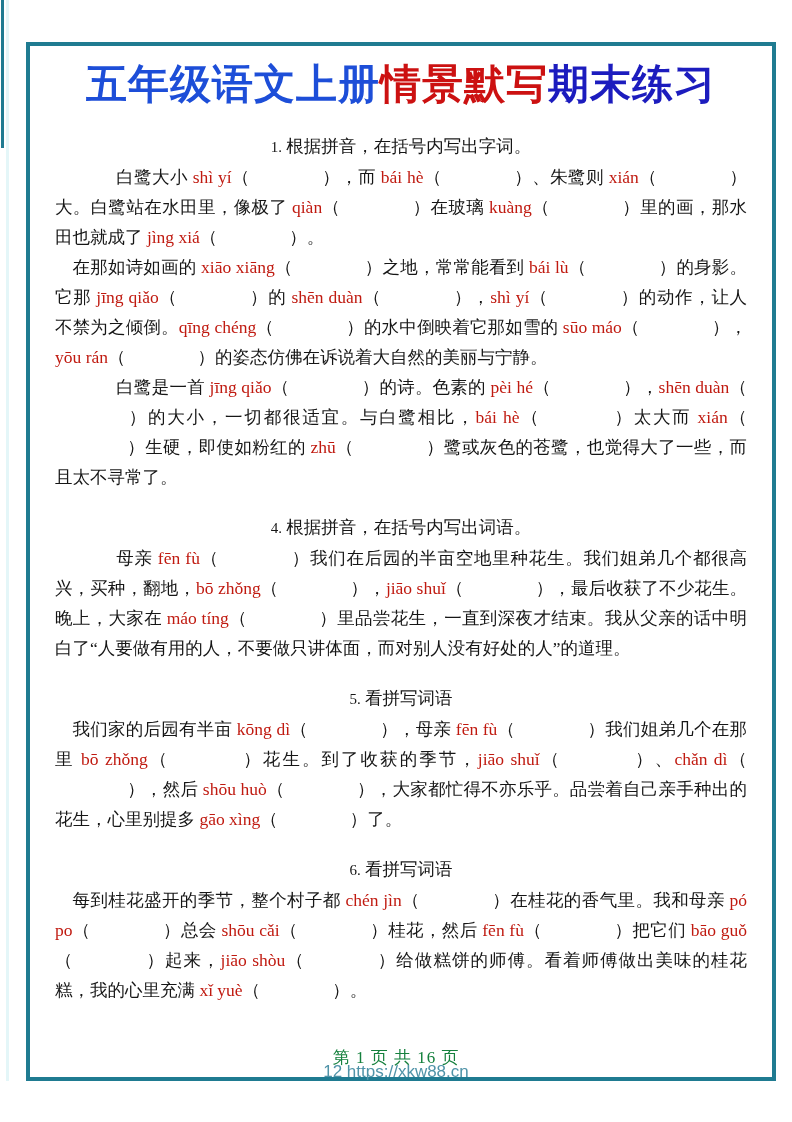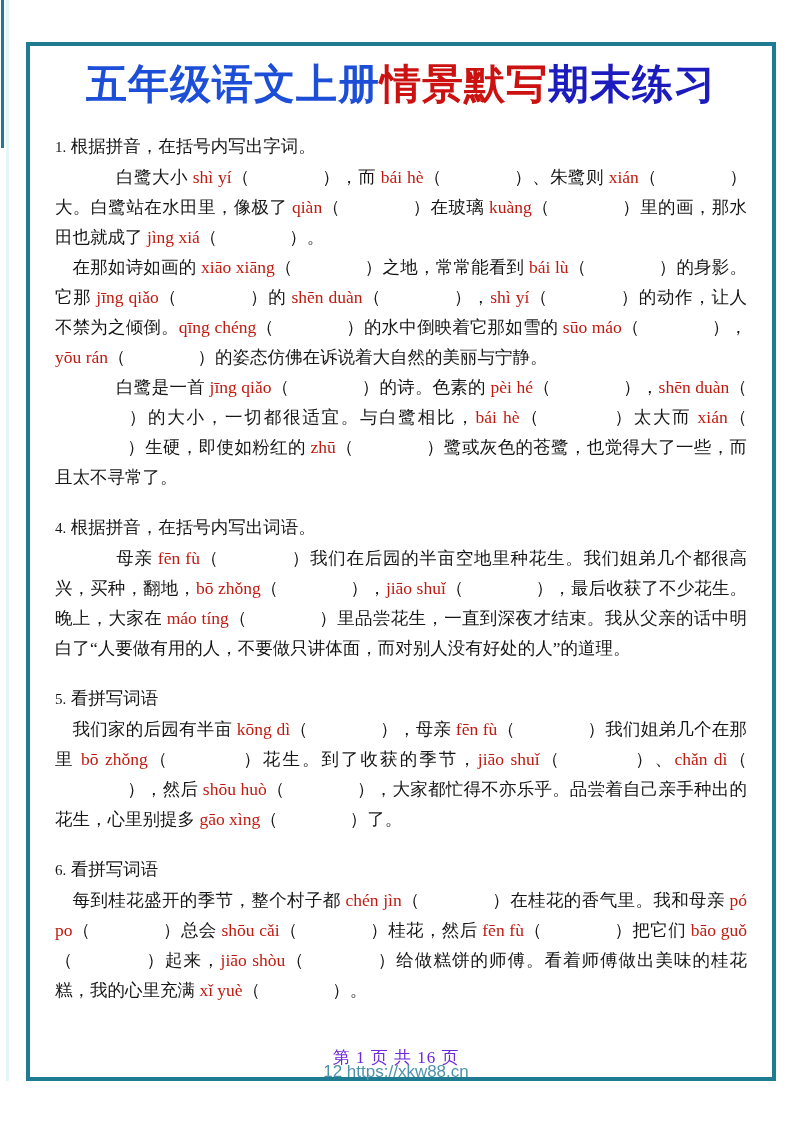--- a/index.html
+++ b/index.html
@@ -26,27 +26,27 @@
   .title .t-black{color:#1d4ed8;}
   .title .t-red{color:var(--title-red);font-family:Liberation Mono, monospace;}
   .title .t-blue{color:var(--title-blue);}
   .section-header{
     text-align:center;font-weight:bold;font-size:29px;line-height:36px;
     color:var(--green);margin-top:4px;letter-spacing:1px;
   }
   .exercises{
     margin-top:10px;font-size:17.5px;line-height:30px;text-align:justify;
   }
-  .ex-head{text-align:left;margin-top:20px;}
+  .ex-head{text-align:center;margin-top:20px;}
   .ex-num{font-size:15px;}
   .pinyin{color:var(--pinyin);}
   .blank{display:inline-block;width:72px;height:1px;}
   .page-num{
     position:absolute;left:0;right:0;top:1046px;text-align:center;
-    font-size:17px;color:#6d28d9;letter-spacing:1px;z-index:3;
+    font-size:17px;color:#15803d;letter-spacing:1px;z-index:3;
   }
   .watermark{
     position:absolute;left:0;right:0;top:1062px;text-align:center;
     font-family:"Liberation Sans","DejaVu Sans",sans-serif;
     font-size:17px;color:var(--watermark);z-index:5;
   }
 </style>
 </head>
 <body>
 

